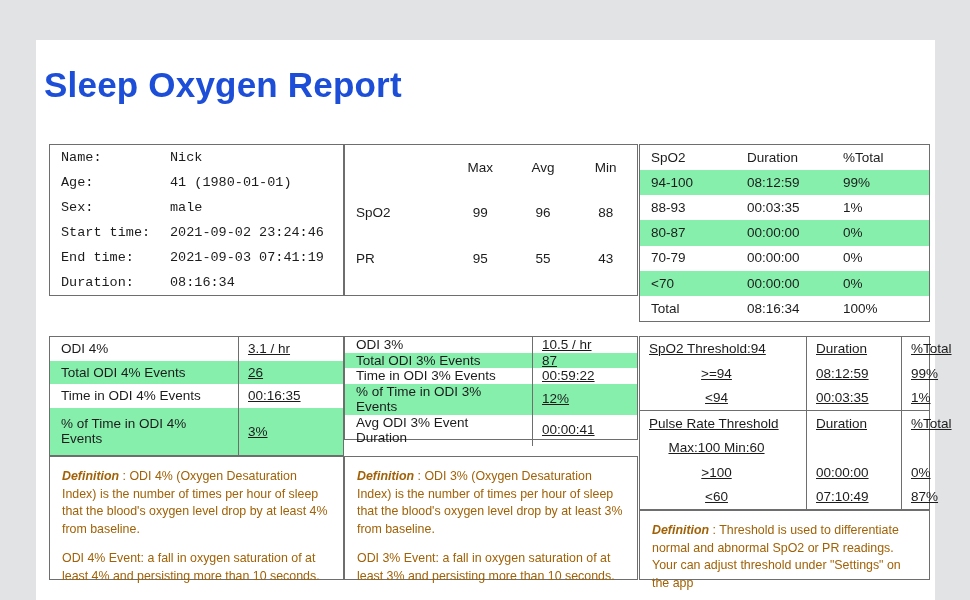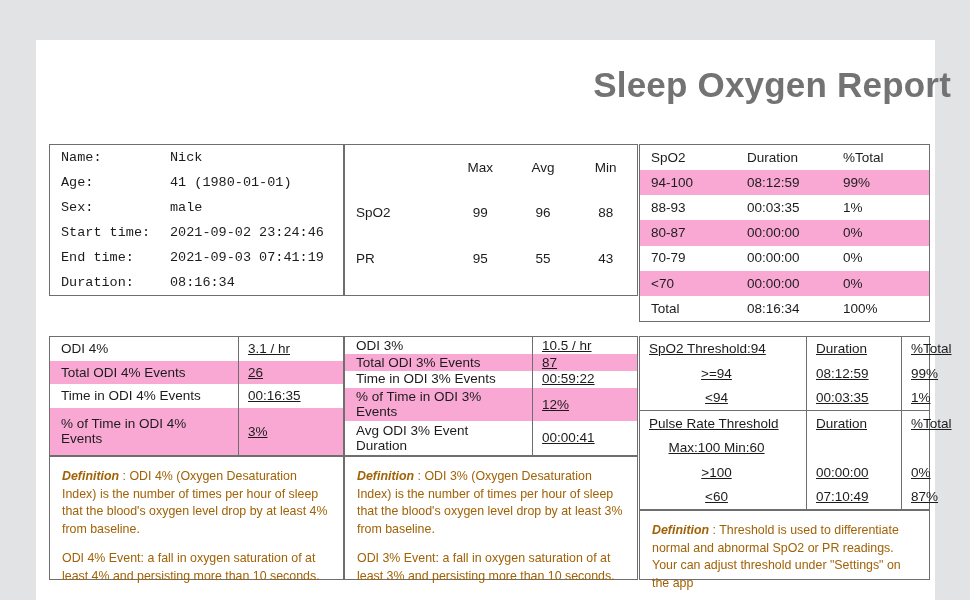--- a/index.html
+++ b/index.html
@@ -18,27 +18,27 @@
     left: 36px;
     top: 40px;
     width: 899px;
     height: 580px;
     background: #ffffff;
   }
 
   
   #report-title {
     position: absolute;
-    left: 16px;
+    left: 8px;
     top: 25px;
     width: 899px;
-    text-align: right;
+    text-align: left;
     font-size: 35px;
     font-weight: bold;
-    color: #737373;
+    color: #1d4ed8;
     letter-spacing: 0.2px;
   }
 
   
   .box {
     position: absolute;
     border: 1px solid #6e6e6e;
     box-sizing: border-box;
     background: #ffffff;
   }
@@ -48,21 +48,21 @@
     height: 100%;
     table-layout: fixed;
   }
   .tbl td {
     font-size: 13.5px;
     color: #1c1c1c;
     padding: 0 9px;
     vertical-align: middle;
     line-height: 1.15;
   }
-  .shade { background: #f9a8d4; }
+  .shade { background: #86efac; }
   .vline { border-left: 1px solid #6e6e6e; text-decoration: underline; }
   .hline-top { border-top: 1px solid #6e6e6e; }
 
   
   #info-panel { left: 13px; top: 104px; width: 295px; height: 152px; font-family: Liberation Mono, monospace; }
   #info-panel td { font-size: 13.5px; }
   #info-panel td.k { width: 100px; padding-left: 11px; }
   #info-panel td.v { padding-left: 0px; }
 
   
@@ -72,21 +72,21 @@
   #stats-panel tr.spacer td { height: 14px; }
 
   
   #spo2-panel { left: 603px; top: 104px; width: 291px; height: 178px; }
   #spo2-panel td { font-size: 13.5px; padding-left: 11px; }
   #spo2-panel td.c2 { padding-left: 0; }
   #spo2-panel td.c3 { padding-left: 0; }
 
   
   #odi4-panel { left: 13px; top: 296px; width: 295px; height: 120px; }
-  #odi5-panel { left: 308px; top: 296px; width: 294px; height: 120px; }
+  #odi5-panel { left: 308px; top: 296px; width: 294px; height: 104px; }
   .odi-tbl td.label { padding-left: 11px; }
   .odi-tbl td.val { width: 86px; padding-left: 9px; }
 
   
   .defbox {
     padding: 11px 12px 12px 12px;
     font-size: 12.4px;
     color: #a16207;
     line-height: 1.43;
   }

